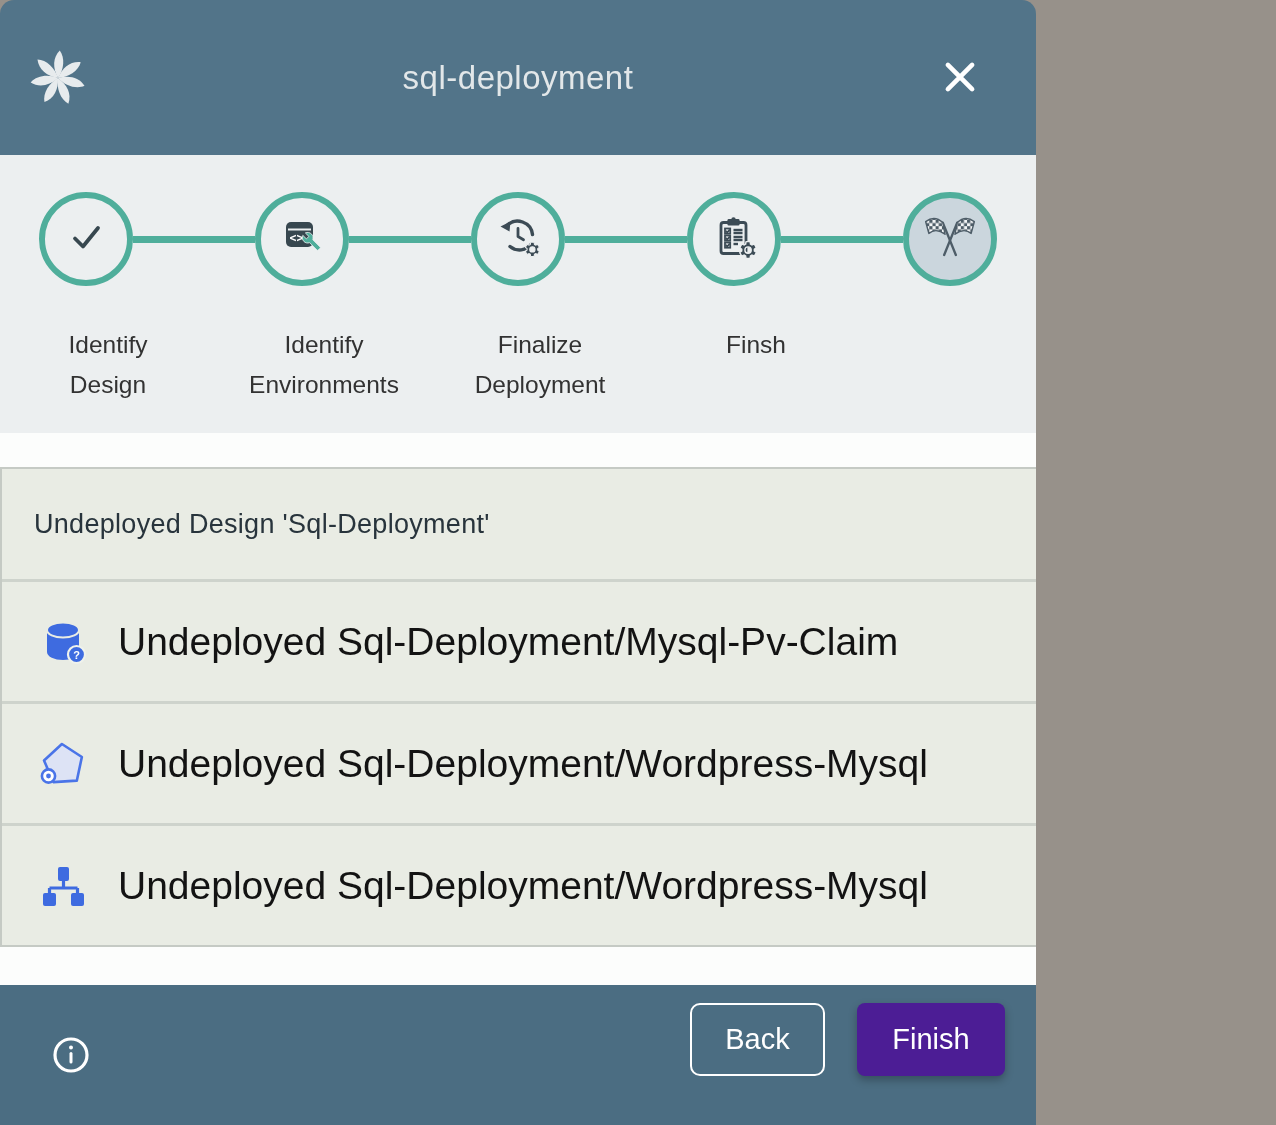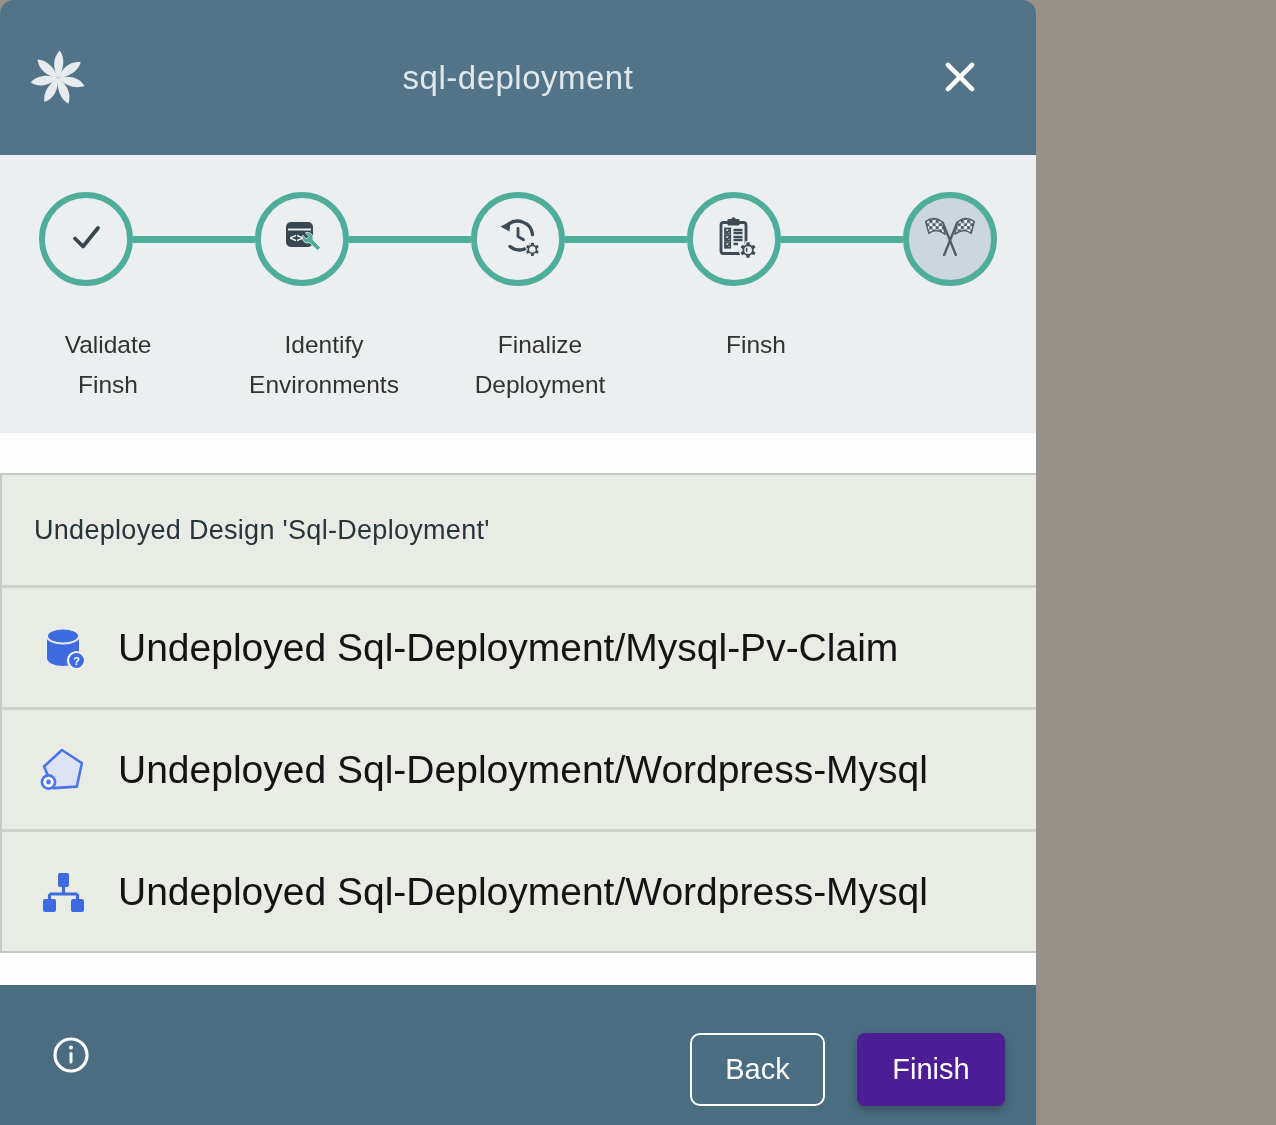--- a/index.html
+++ b/index.html
@@ -62,21 +62,21 @@
   }
   .step-label span { display:inline-block; max-width:150px; }
 
   
   .content {
     flex:1 1 auto;
     background:#fcfdfc;
     padding-top:32px;
   }
   .panel {
-    width:1150px; margin:8px auto;
+    width:1150px; margin:2px auto;
     background:#e9ece4;
     border:2px solid #c5cac4;
   }
   .panel-header-row {
     height:110px;
     display:flex; align-items:center;
     padding-left:32px;
     font-size:27px; color:#28343c; letter-spacing:.3px;
   }
   .panel-item {
@@ -94,21 +94,21 @@
     background:#4b6d82;
     position:relative;
     display:flex; align-items:center;
   }
   .info-btn {
     position:absolute; left:52px; top:51px;
     width:38px; height:38px;
     background:none; border:none; padding:0; cursor:pointer;
   }
   .footer-buttons {
-    position:absolute; right:31px; top:48px;
+    position:absolute; right:31px; top:18px;
     display:flex; gap:32px;
   }
   .btn {
     height:73px; font-size:29px; color:#ffffff; cursor:pointer;
     font-family:"Liberation Sans", sans-serif;
   }
   .btn-back {
     width:135px;
     background:transparent; border:2px solid #ffffff; border-radius:10px;
   }
@@ -231,21 +231,21 @@
               <line x1="23.5" y1="46" x2="38" y2="10"></line>
             </g>
             <path d="M22 10 C 16 4.5, 9 4.5, 3 9 L6.5 22 C 12 17.5, 18 18, 24.5 23 Z" fill="url(#chk)" stroke="#4e5d68" stroke-width="1.6" stroke-linejoin="round"></path>
             <path d="M38 10 C 44 4.5, 51 4.5, 57 9 L53.5 22 C 48 17.5, 42 18, 35.5 23 Z" fill="url(#chk)" stroke="#4e5d68" stroke-width="1.6" stroke-linejoin="round"></path>
           </svg>
         </span>
       </div>
     </div>
 
     <div class="labels-row">
-      <div class="step-label"><span>Validate Finsh</span></div>
+      <div class="step-label"><span>Identify Design</span></div>
       <div class="step-label"><span>Identify Environments</span></div>
       <div class="step-label"><span>Finalize Deployment</span></div>
       <div class="step-label"><span>Finsh</span></div>
     </div>
   </div>
 
   <div class="content">
     <div class="panel">
 
       <div class="panel-header-row">

